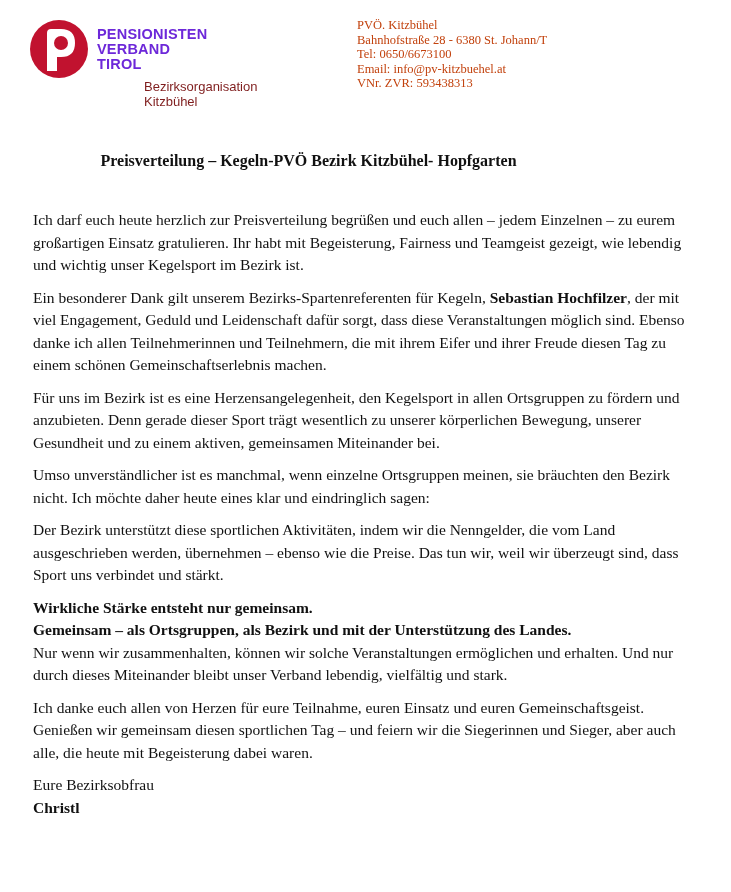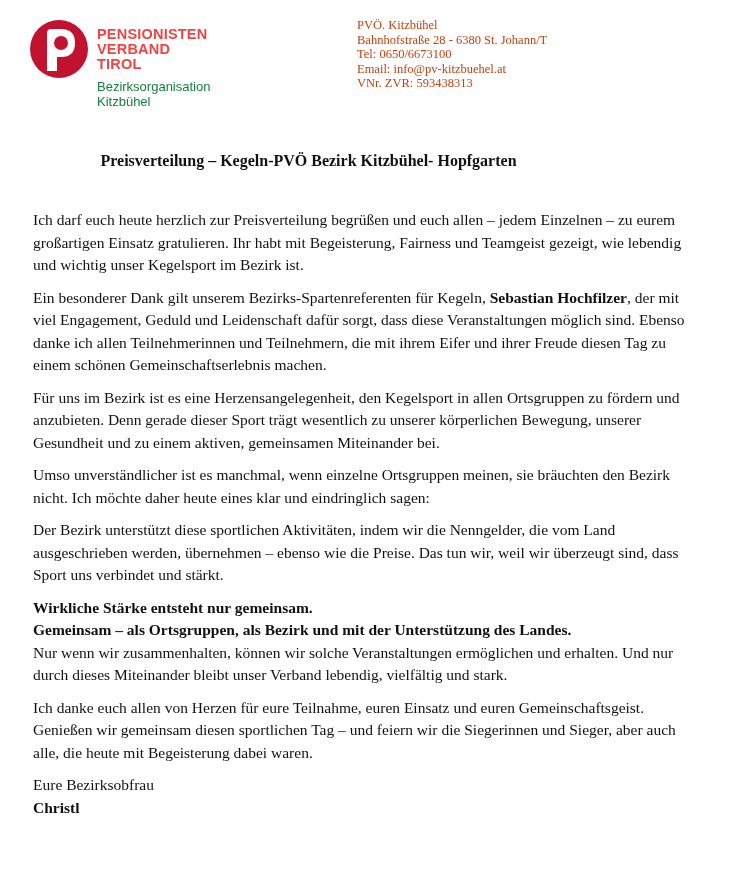--- a/index.html
+++ b/index.html
@@ -5,25 +5,25 @@
   html, body { margin: 0; padding: 0; background: #ffffff; }
   body {
     width: 731px; height: 892px; position: relative; overflow: hidden;
     font-family: "Liberation Serif", "DejaVu Serif", serif;
     color: #111111;
   }
   .header { position: absolute; left: 0; top: 0; width: 731px; height: 120px; }
   .logo-mark { position: absolute; left: 30px; top: 20px; width: 58px; height: 58px; }
   .logo-text { position: absolute; left: 97px; top: 27px; font-family: "Liberation Sans", "DejaVu Sans", sans-serif; }
   .logo-line {
-    display: block; color: #ef4444; font-weight: bold; font-size: 14.5px;
+    display: block; color: #6d28d9; font-weight: bold; font-size: 14.5px;
     line-height: 15px; letter-spacing: 0.2px;
   }
   .logo-sub {
-    display: block; color: #15803d; font-size: 13px; line-height: 15px; font-weight: normal;
+    display: block; color: #7f1d1d; font-size: 13px; line-height: 15px; font-weight: normal; margin-left: 47px;
   }
   .logo-sub-first { margin-top: 7px; }
   .contact {
     position: absolute; left: 357px; top: 18px; font-size: 12.5px; line-height: 14.5px; color: #c2410c;
   }
   .contact span { display: block; white-space: nowrap; }
   .title {
     position: absolute; left: 0; top: 151px; width: 617px; text-align: center;
     font-weight: bold; font-size: 16px; line-height: 20px;
   }

